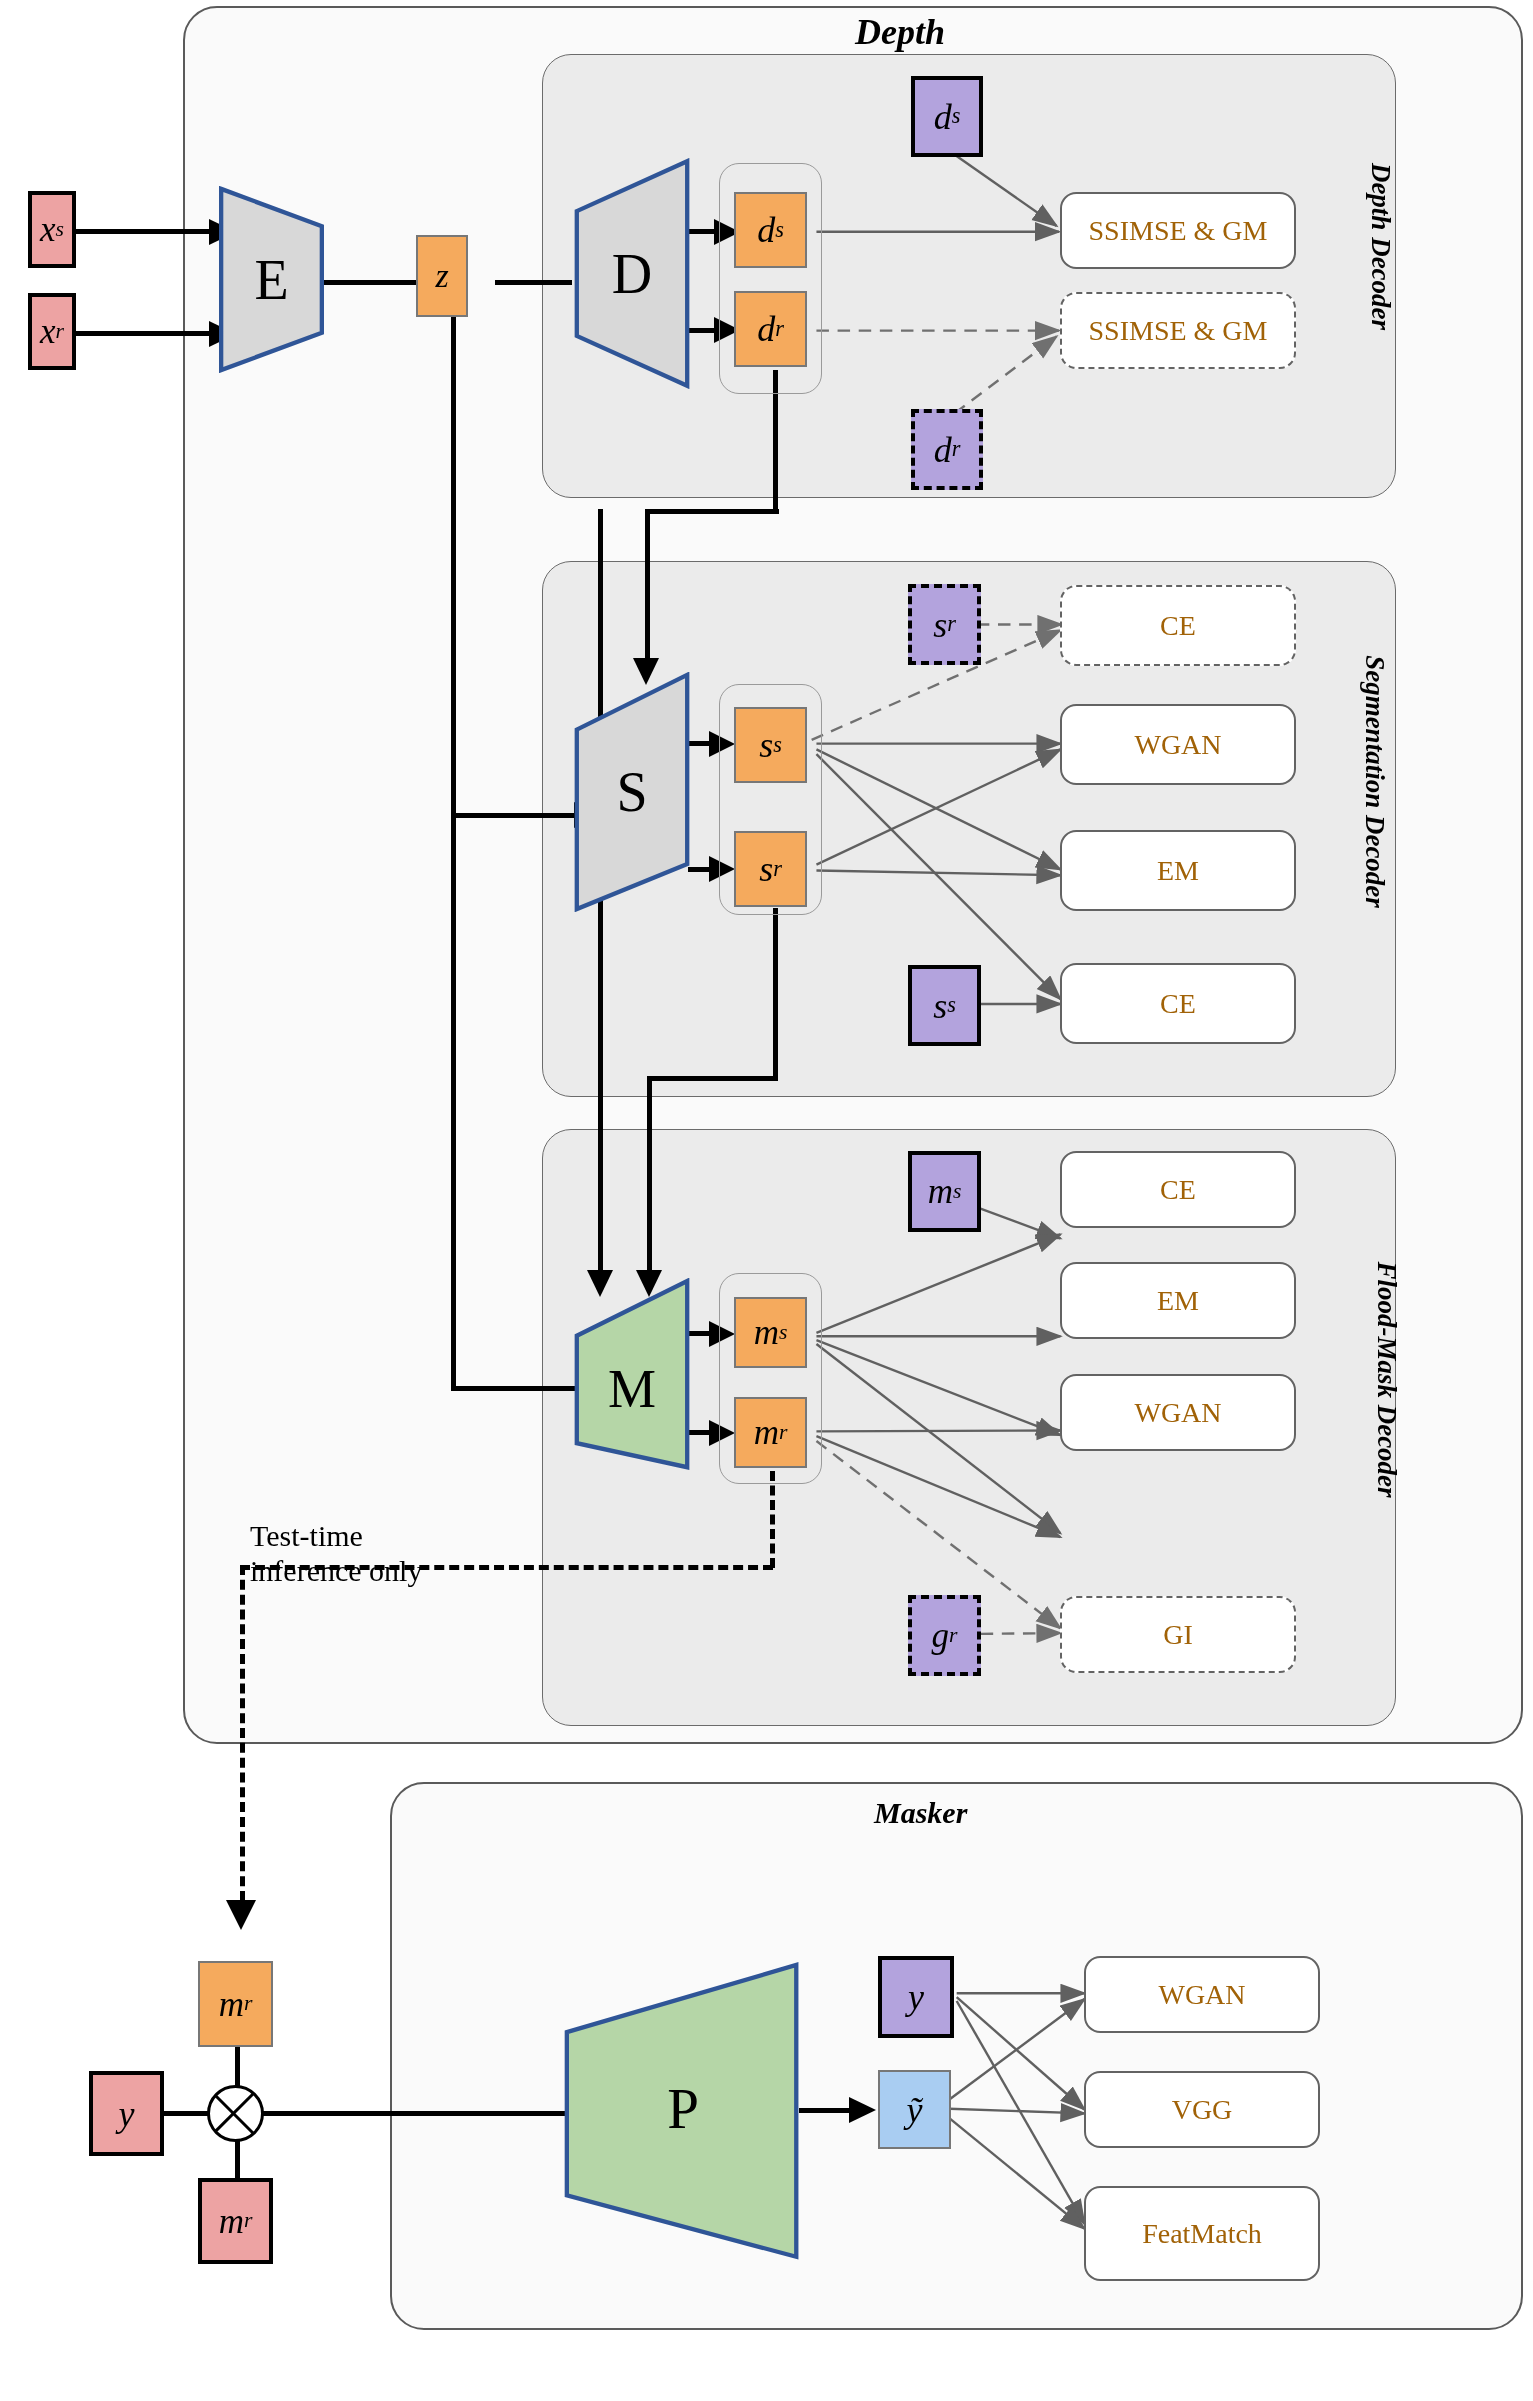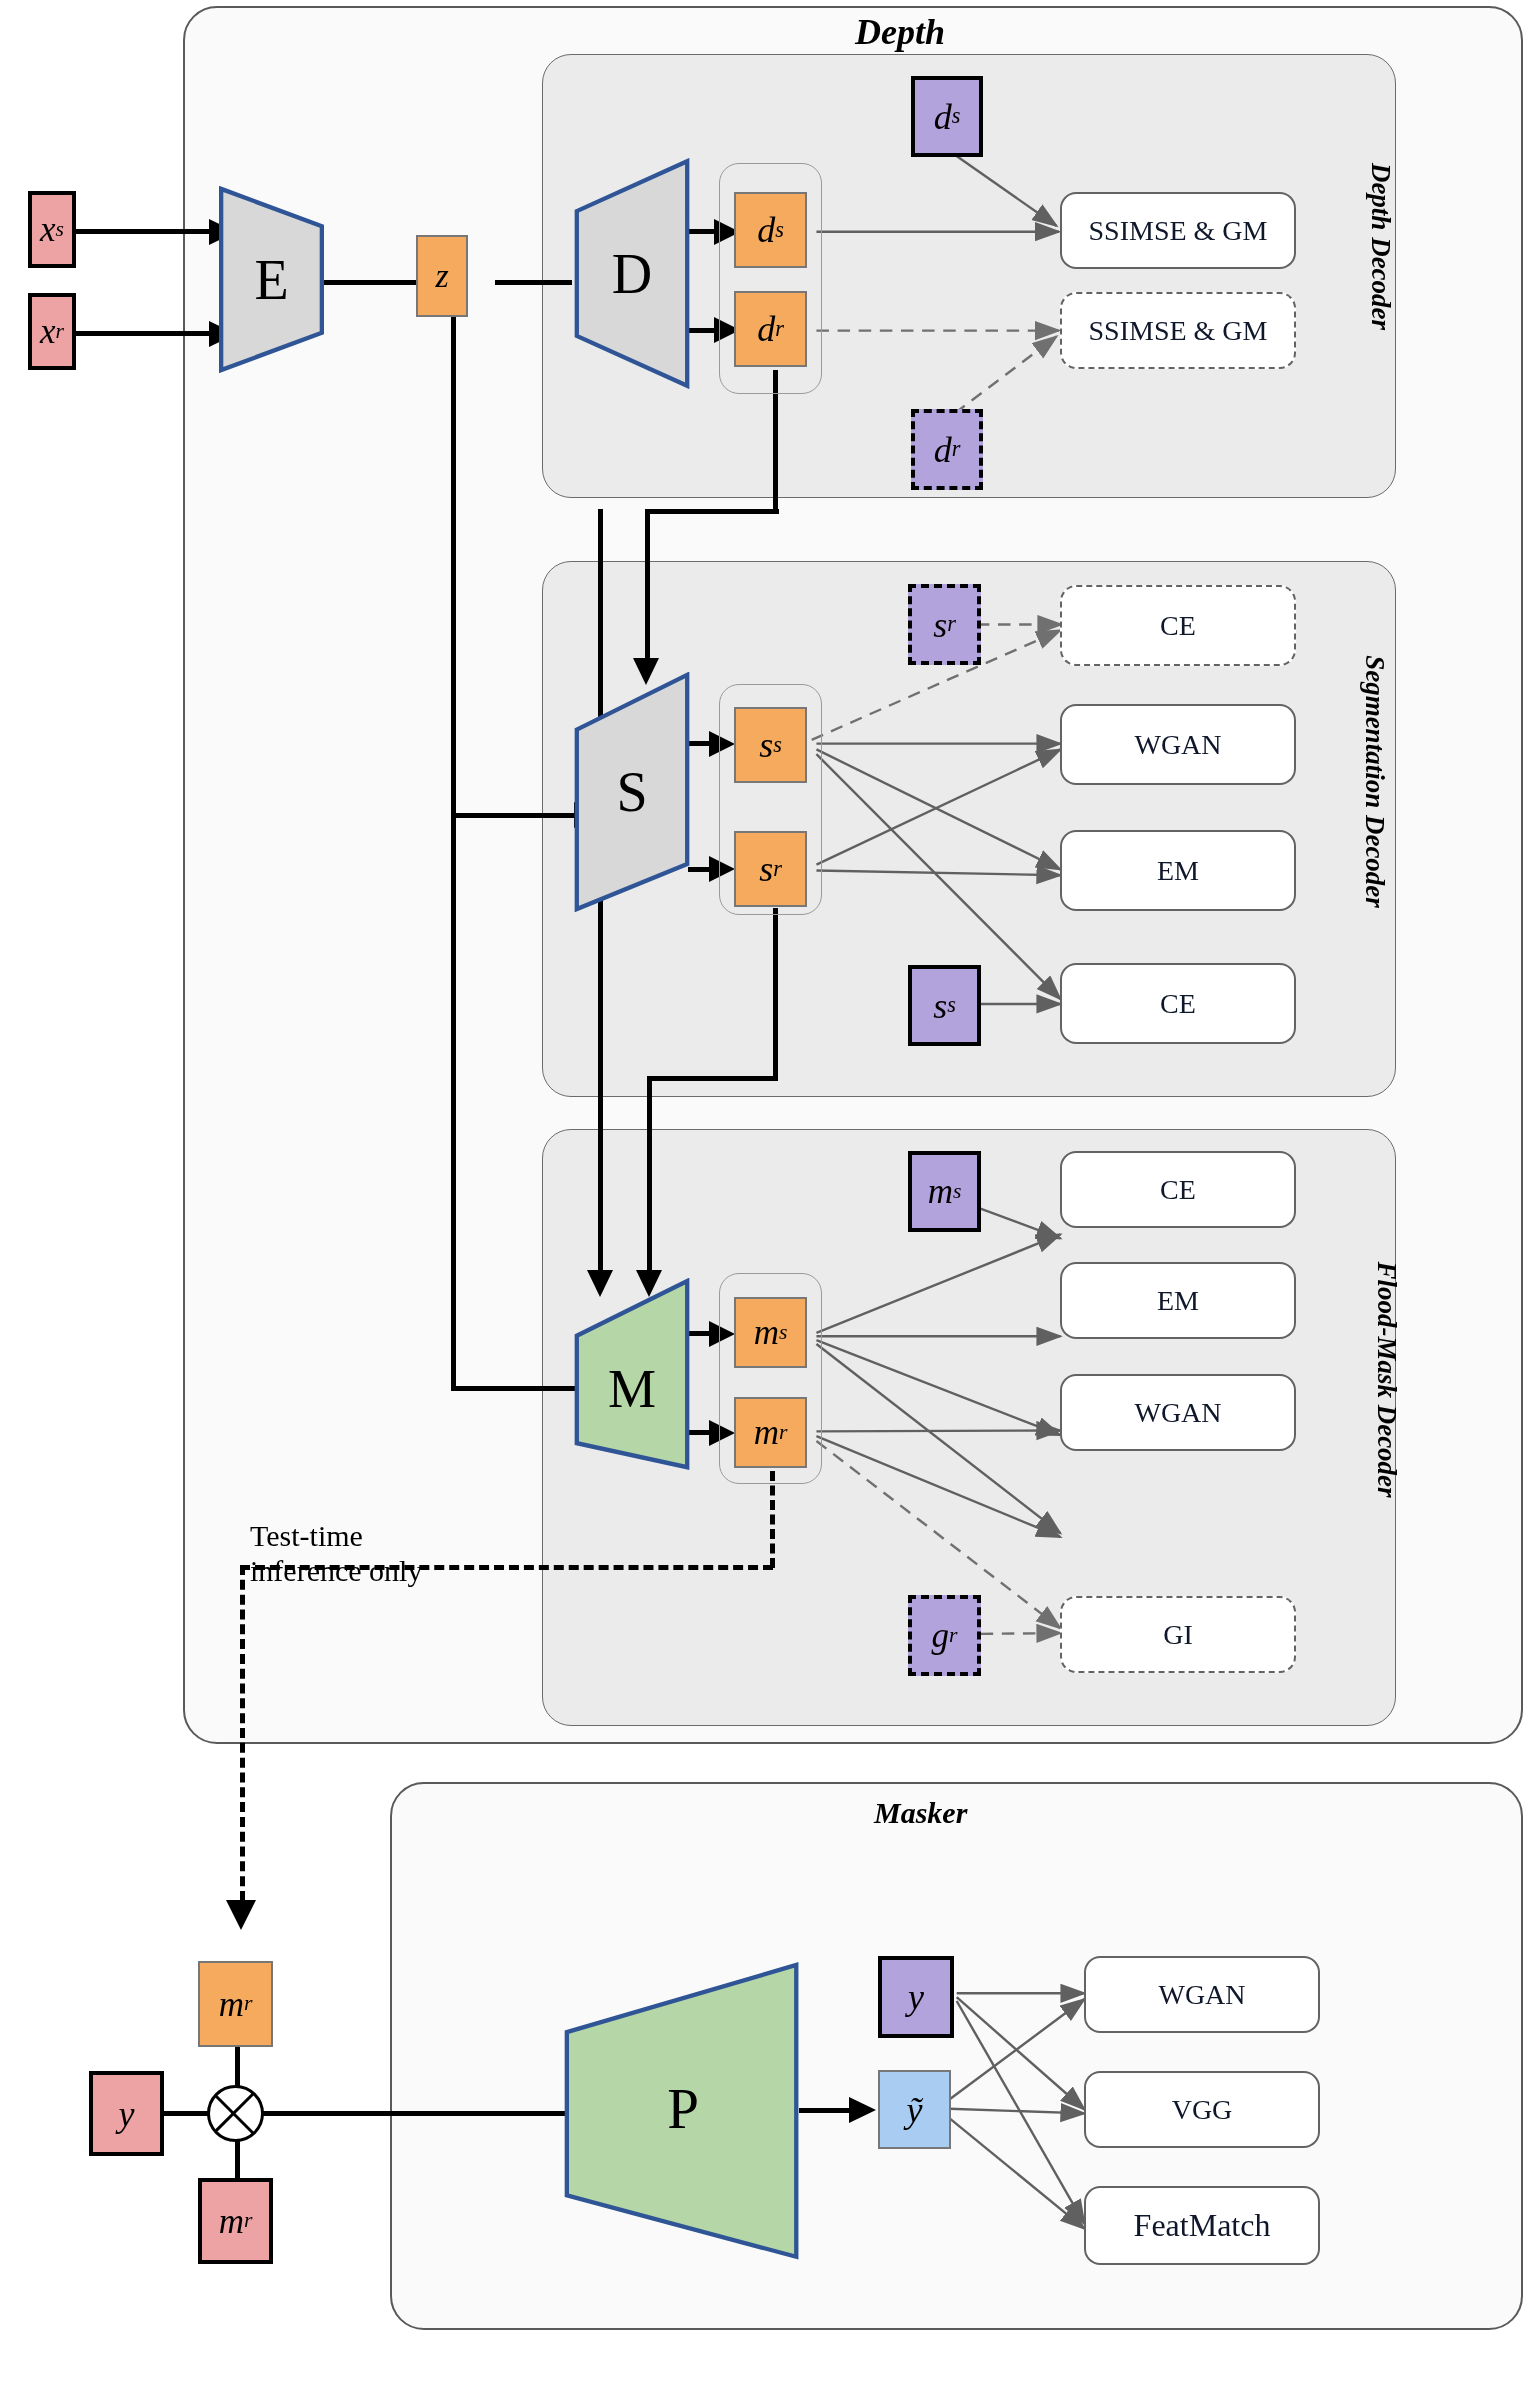--- a/index.html
+++ b/index.html
@@ -24,21 +24,21 @@
   .sub{font-size:0.62em;vertical-align:-0.42em;font-style:italic;}
 
   
   .netwrap{position:absolute;}
   .netwrap svg{display:block;}
   .netlabel{position:absolute;left:0;top:0;width:100%;height:100%;display:flex;
             align-items:center;justify-content:center;color:#000;pointer-events:none;}
 
   
   .loss{position:absolute;box-sizing:border-box;display:flex;align-items:center;justify-content:center;
-        background:#ffffff;border:2.4px solid #636363;border-radius:16.3px;color:#0f172a;white-space:nowrap;}
+        background:#ffffff;border:2.4px solid #636363;border-radius:16.3px;color:#a16207;white-space:nowrap;}
   .loss.dashed{border-style:dashed;}
 
   
   .pairgroup{position:absolute;box-sizing:border-box;border:1.9px solid #9a9a9a;border-radius:20px;background:transparent;}
 
   
   .ln{position:absolute;background:#000;}
   .ln-h{height:5.3px;}
   .ln-v{width:5.3px;}
 
@@ -338,16 +338,16 @@
   <div class="loss" style="left:1060px;top:830px;width:236px;height:81px;font-size:28px;">EM</div>
   <div class="loss" style="left:1060px;top:963px;width:236px;height:81px;font-size:28px;">CE</div>
 
   <div class="loss" style="left:1060px;top:1151px;width:236px;height:77px;font-size:28px;">CE</div>
   <div class="loss" style="left:1060px;top:1262px;width:236px;height:77px;font-size:28px;">EM</div>
   <div class="loss" style="left:1060px;top:1374px;width:236px;height:77px;font-size:28px;">WGAN</div>
   <div class="loss dashed" style="left:1060px;top:1596px;width:236px;height:77px;font-size:28px;">GI</div>
 
   <div class="loss" style="left:1084px;top:1956px;width:236px;height:77px;font-size:28px;">WGAN</div>
   <div class="loss" style="left:1084px;top:2071px;width:236px;height:77px;font-size:28px;">VGG</div>
-  <div class="loss" style="left:1084px;top:2186px;width:236px;height:79px;font-size:32px;">FeatMatch</div>
+  <div class="loss" style="left:1084px;top:2186px;width:236px;height:95px;font-size:28px;">FeatMatch</div>
 
 </div>
 
 
 </body></html>

